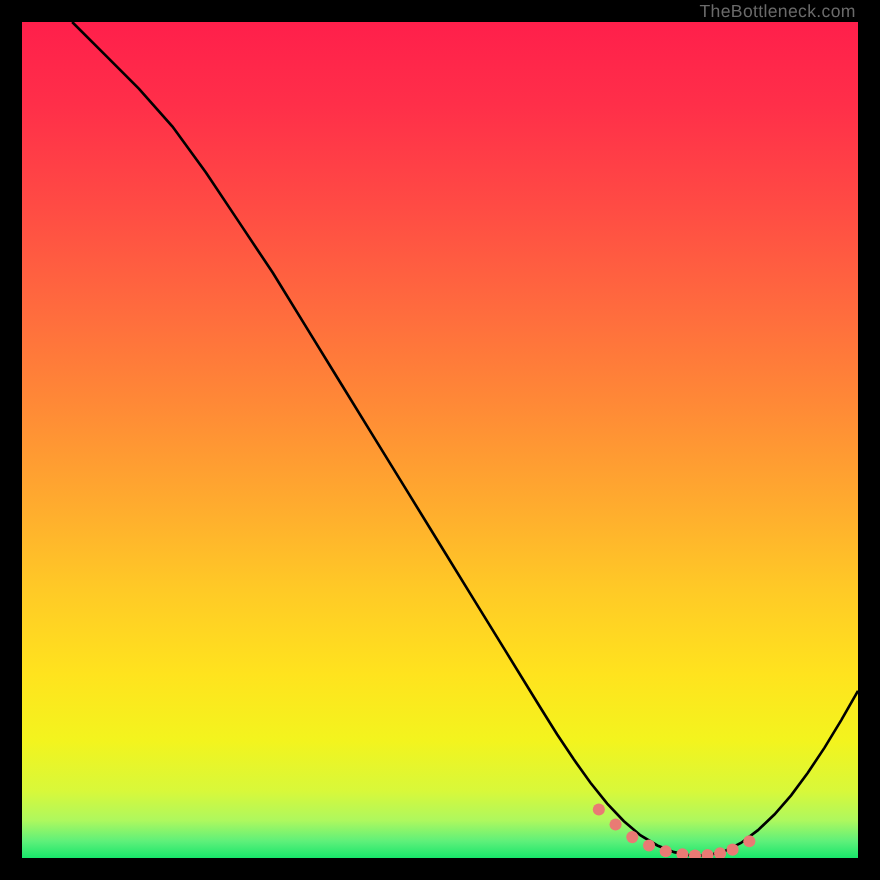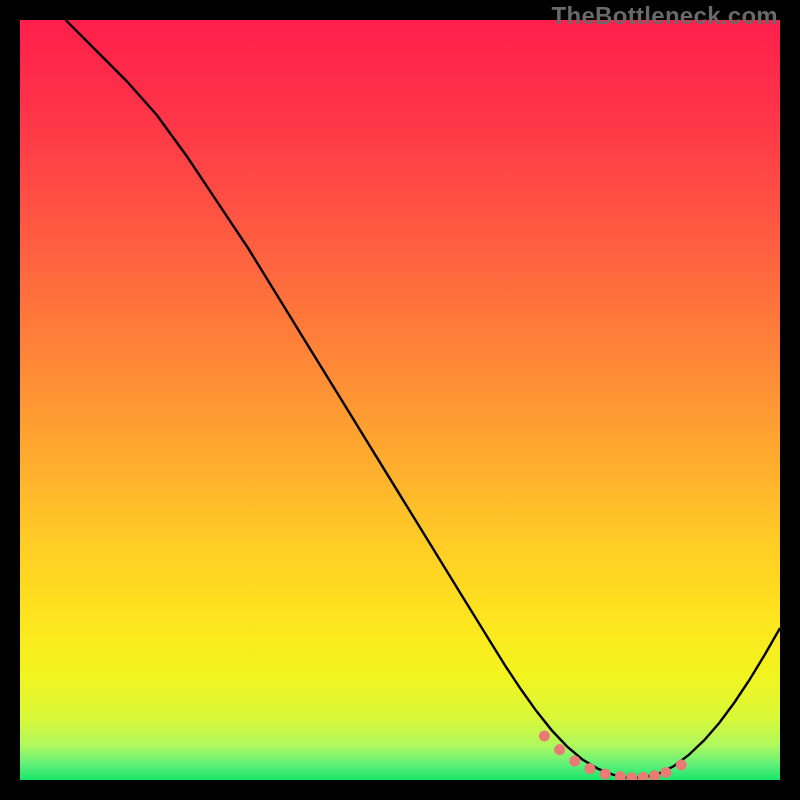--- a/index.html
+++ b/index.html
@@ -17,22 +17,22 @@
     top: 20px;
     width: 760px;
     height: 760px;
     background: #000;
   }
   .watermark {
     position: absolute;
     top: 2px;
     right: 22px;
     color: #6a6a6a;
-    font-size: 24px;
-    font-weight: 700;
+    font-size: 16px;
+    font-weight: 400;
     letter-spacing: 0.3px;
     z-index: 5;
   }
   svg {
     display: block;
   }
 </style>
 </head>
 <body>
 

